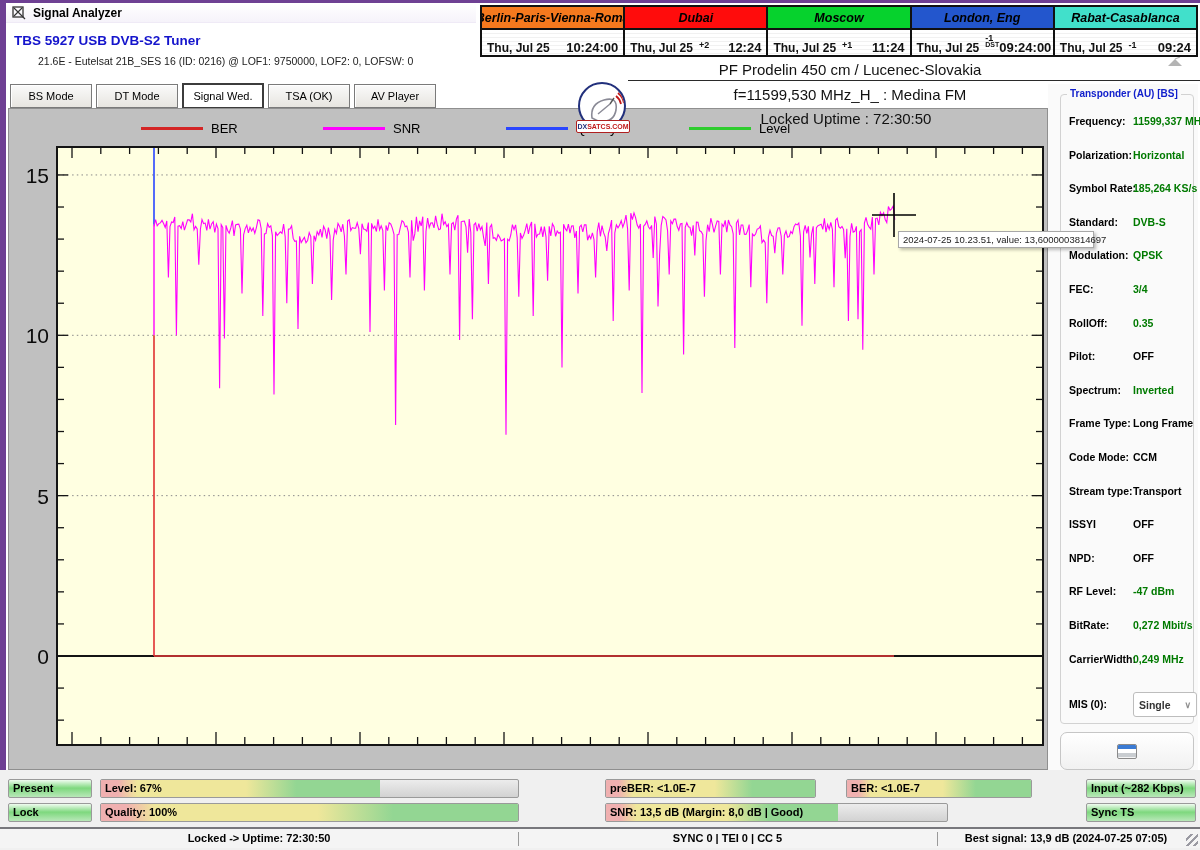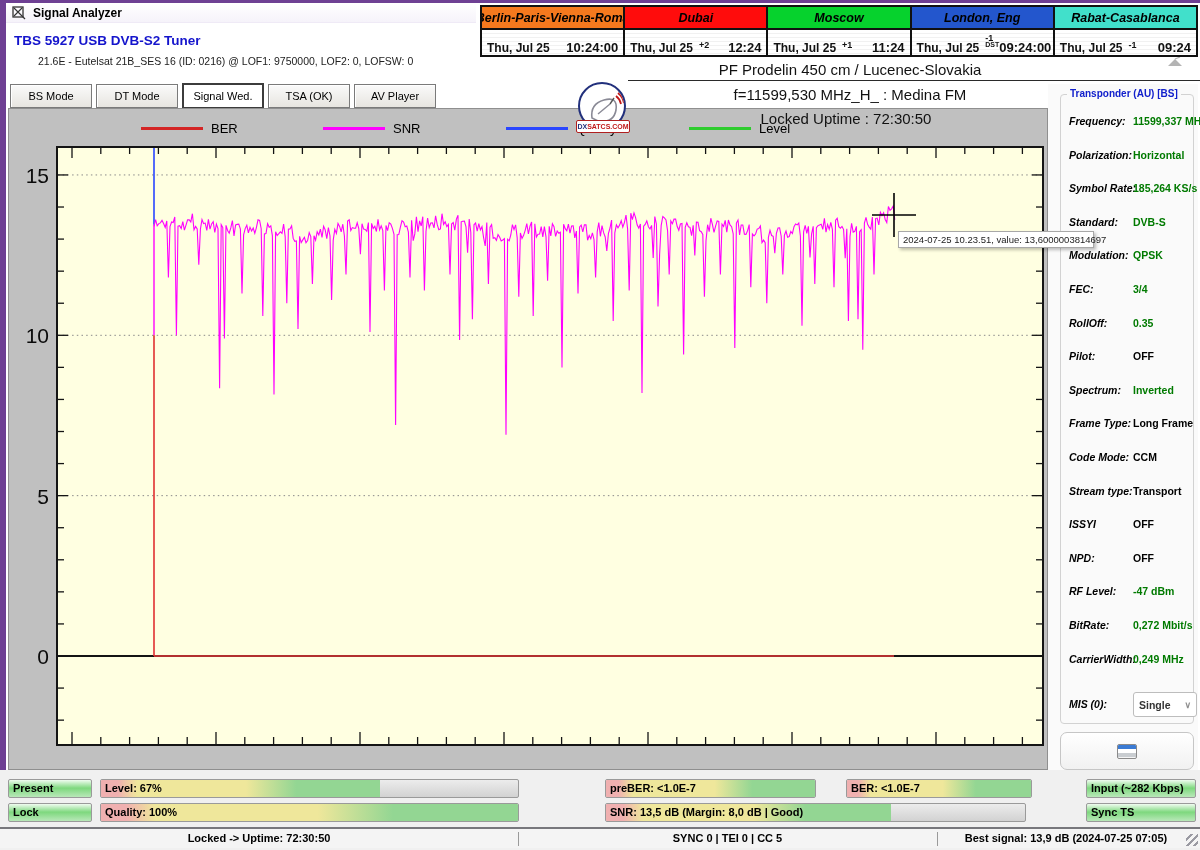--- a/index.html
+++ b/index.html
@@ -60,21 +60,21 @@
   .plot svg{position:absolute;left:0;top:0;}
   .tooltip{position:absolute;left:889px;top:122px;width:196px;height:17px;background:#fff;
            border:1px solid #a8a8a8;box-shadow:2px 2px 3px rgba(0,0,0,.25);font-size:9.5px;line-height:15px;
            padding-left:4px;white-space:nowrap;z-index:9;color:#222;}
   
   .right-panel{left:1048px;top:84px;width:150px;height:690px;background:#fafafa;}
   .groupbox{position:absolute;left:12px;top:10px;width:134px;height:630px;border:1px solid #d2d2d2;border-radius:4px;}
   .groupbox-title{position:absolute;left:6px;top:-7px;background:#fafafa;padding:0 3px;
                   font-size:10px;font-weight:bold;color:#1220cc;white-space:nowrap;}
   .fieldrow{position:absolute;left:8px;width:122px;height:14px;font-size:10.5px;font-weight:bold;white-space:nowrap;}
-  .fieldrow .lab{position:absolute;left:0;color:#000;font-weight:600;font-style:italic;}
+  .fieldrow .lab{position:absolute;left:0;color:#000;font-weight:600;}
   .fieldrow .val{position:absolute;left:64px;color:#000;}
   .fieldrow .val.green{color:#007a00;}
   .mis-select{position:absolute;left:64px;top:-6px;width:64px;height:25px;background:#fff;border:1px solid #bdbdbd;
               border-radius:3px;font-size:10.5px;display:flex;align-items:center;padding:0 5px;color:#333;}
   .mis-select .chev{margin-left:auto;color:#909090;font-size:9px;}
   .panel-button{position:absolute;left:12px;top:648px;width:134px;height:38px;background:linear-gradient(#ffffff,#f1f1f1);
                 border:1px solid #c6c6c6;border-radius:7px;display:flex;align-items:center;justify-content:center;}
   .list-icon{width:20px;height:15px;border:1px solid #8a8a8a;border-radius:2px;overflow:hidden;display:flex;flex-direction:column;}
   .list-icon i{flex:1;} .list-icon i:nth-child(1){background:#3b7bd4;} .list-icon i:nth-child(2){background:#ffffff;}
   .list-icon i:nth-child(3){background:#c9cdd1;}
@@ -440,21 +440,21 @@
         <div class="bar green" style="left: 1086px; top: 9px; width: 110px;">
           <div class="blabel">Input (~282 Kbps)</div>
         </div>
         <div class="bar green" style="left: 8px; top: 33px; width: 84px;">
           <div class="blabel">Lock</div>
         </div>
         <div class="bar" style="left: 100px; top: 33px; width: 419px;">
           <div class="fill" style="width:100%"></div>
           <div class="blabel">Quality: 100%</div>
         </div>
-        <div class="bar" style="left: 605px; top: 33px; width: 421px; padding-left: 34px;">
+        <div class="bar" style="left: 605px; top: 33px; width: 343px; padding-left: 34px;">
           <div class="fill" style="width:68%"></div>
           <div class="blabel">SNR: 13,5 dB (Margin: 8,0 dB | Good)</div>
         </div>
         <div class="bar green" style="left: 1086px; top: 33px; width: 110px;">
           <div class="blabel">Sync TS</div>
         </div>
       </div>
   </div>
 
   <div class="abs statusbar">

